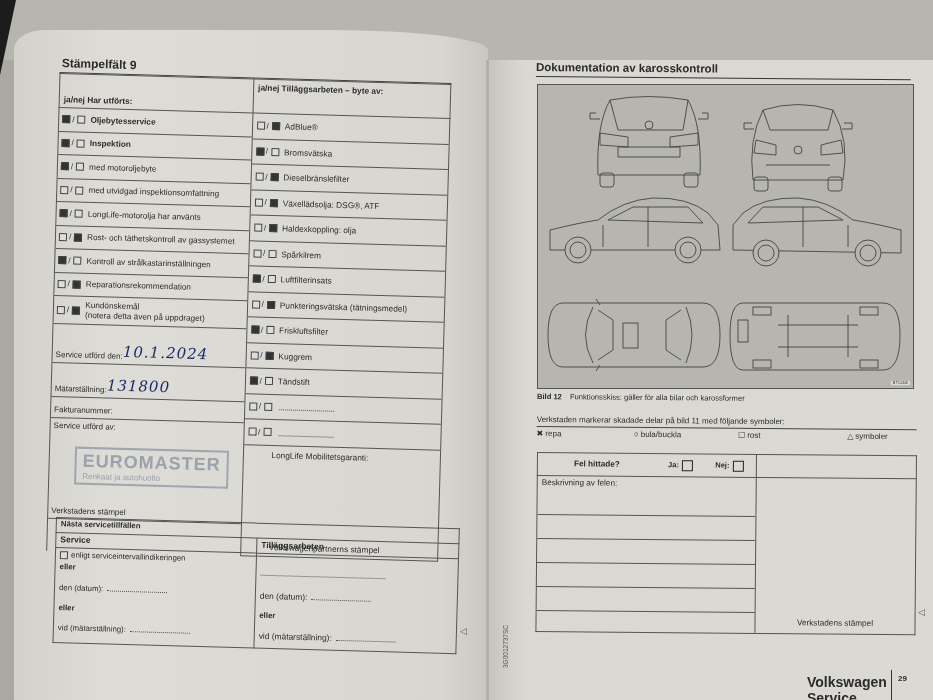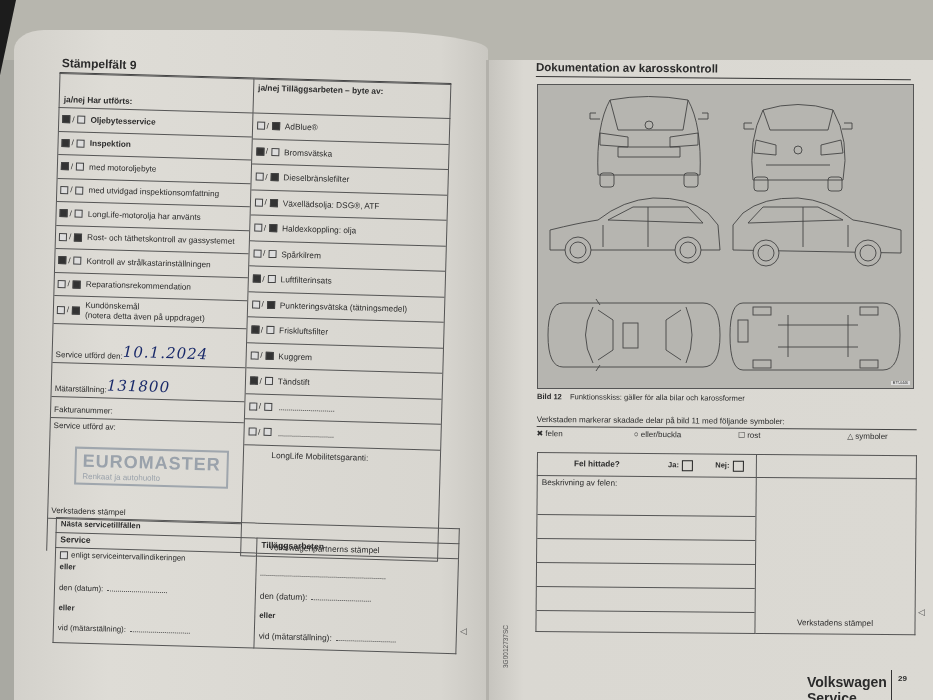--- a/index.html
+++ b/index.html
@@ -313,22 +313,22 @@
 </div>
 
 <div class="rot-r" style="left:537px;top:392px;width:380px;">
   <div style="font-size:7.6px;">
     <span class="bold">Bild 12</span>
     <span style="margin-left:6px;">Funktionsskiss: gäller för alla bilar och karossformer</span>
   </div>
   <div style="font-size:8px;margin-top:14px;">Verkstaden markerar skadade delar på bild 11 med följande symboler:</div>
   <div style="border-top:1px solid #444;width:380px;margin-top:2px;"></div>
   <div id="symbols" style="display:flex;font-size:8px;margin-top:2px;">
-      <div style="width: 98px;"><span style="font-size:8px;margin-right:2px;">✖</span><span>felen</span></div>
-      <div style="width: 105px;"><span style="font-size:8px;margin-right:2px;">○</span><span>eller/buckla</span></div>
+      <div style="width: 98px;"><span style="font-size:8px;margin-right:2px;">✖</span><span>repa</span></div>
+      <div style="width: 105px;"><span style="font-size:8px;margin-right:2px;">○</span><span>bula/buckla</span></div>
       <div style="width: 110px;"><span style="font-size:8px;margin-right:2px;">☐</span><span>rost</span></div>
       <div style="width: 70px;"><span style="font-size:8px;margin-right:2px;">△</span><span>symboler</span></div>
     </div>
 </div>
 
 <div class="rot-r" style="left:537px;top:452px;">
   <table class="fel" style="width:380px;">
     <tbody>
         <tr>
       <td style="width:210px;height:22px;">

